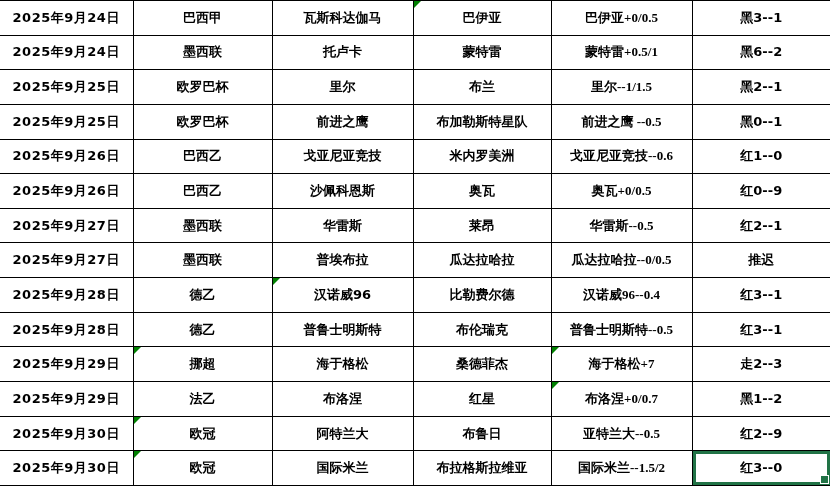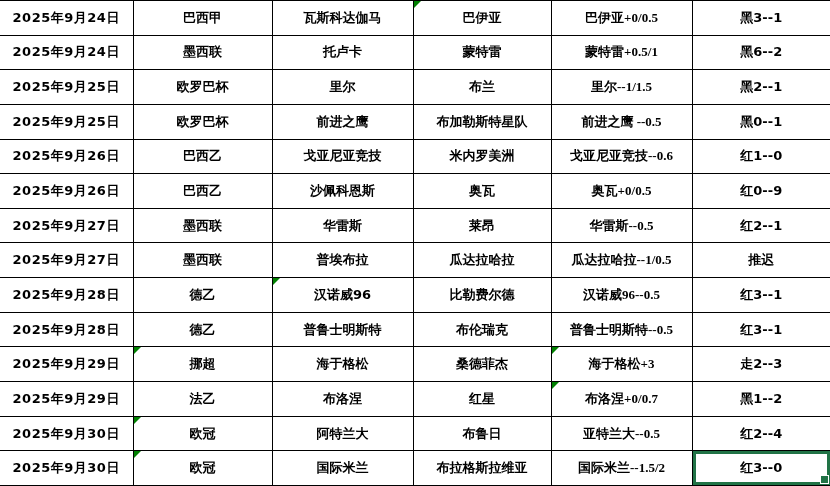--- a/index.html
+++ b/index.html
@@ -126,62 +126,62 @@
           <td class="team"><span>华雷斯</span></td>
           <td class="team"><span>莱昂</span></td>
           <td class="handicap"><span>华雷斯--0.5</span></td>
           <td class="result"><span>红2--1</span></td>
         </tr>
         <tr>
           <td class="date"><span>2025年9月27日</span></td>
           <td class="league"><span>墨西联</span></td>
           <td class="team"><span>普埃布拉</span></td>
           <td class="team"><span>瓜达拉哈拉</span></td>
-          <td class="handicap"><span>瓜达拉哈拉--1/0.5</span></td>
+          <td class="handicap"><span>瓜达拉哈拉--0/0.5</span></td>
           <td class="result"><span>推迟</span></td>
         </tr>
         <tr>
           <td class="date"><span>2025年9月28日</span></td>
           <td class="league"><span>德乙</span></td>
           <td class="team"><span>汉诺威96</span><span class="corner-flag"></span></td>
           <td class="team"><span>比勒费尔德</span></td>
-          <td class="handicap"><span>汉诺威96--0.5</span></td>
+          <td class="handicap"><span>汉诺威96--0.4</span></td>
           <td class="result"><span>红3--1</span></td>
         </tr>
         <tr>
           <td class="date"><span>2025年9月28日</span></td>
           <td class="league"><span>德乙</span></td>
           <td class="team"><span>普鲁士明斯特</span></td>
           <td class="team"><span>布伦瑞克</span></td>
           <td class="handicap"><span>普鲁士明斯特--0.5</span></td>
           <td class="result"><span>红3--1</span></td>
         </tr>
         <tr>
           <td class="date"><span>2025年9月29日</span></td>
           <td class="league"><span>挪超</span><span class="corner-flag"></span></td>
           <td class="team"><span>海于格松</span></td>
           <td class="team"><span>桑德菲杰</span></td>
-          <td class="handicap"><span>海于格松+3</span><span class="corner-flag"></span></td>
+          <td class="handicap"><span>海于格松+7</span><span class="corner-flag"></span></td>
           <td class="result"><span>走2--3</span></td>
         </tr>
         <tr>
           <td class="date"><span>2025年9月29日</span></td>
           <td class="league"><span>法乙</span></td>
           <td class="team"><span>布洛涅</span></td>
           <td class="team"><span>红星</span></td>
           <td class="handicap"><span>布洛涅+0/0.7</span><span class="corner-flag"></span></td>
           <td class="result"><span>黑1--2</span></td>
         </tr>
         <tr>
           <td class="date"><span>2025年9月30日</span></td>
           <td class="league"><span>欧冠</span><span class="corner-flag"></span></td>
           <td class="team"><span>阿特兰大</span></td>
           <td class="team"><span>布鲁日</span></td>
           <td class="handicap"><span>亚特兰大--0.5</span></td>
-          <td class="result"><span>红2--4</span></td>
+          <td class="result"><span>红2--9</span></td>
         </tr>
         <tr>
           <td class="date"><span>2025年9月30日</span></td>
           <td class="league"><span>欧冠</span><span class="corner-flag"></span></td>
           <td class="team"><span>国际米兰</span></td>
           <td class="team"><span>布拉格斯拉维亚</span></td>
           <td class="handicap"><span>国际米兰--1.5/2</span></td>
           <td class="result"><span>红3--0</span><span class="selection-box">
               <span class="fill-handle"></span>
             </span></td>

